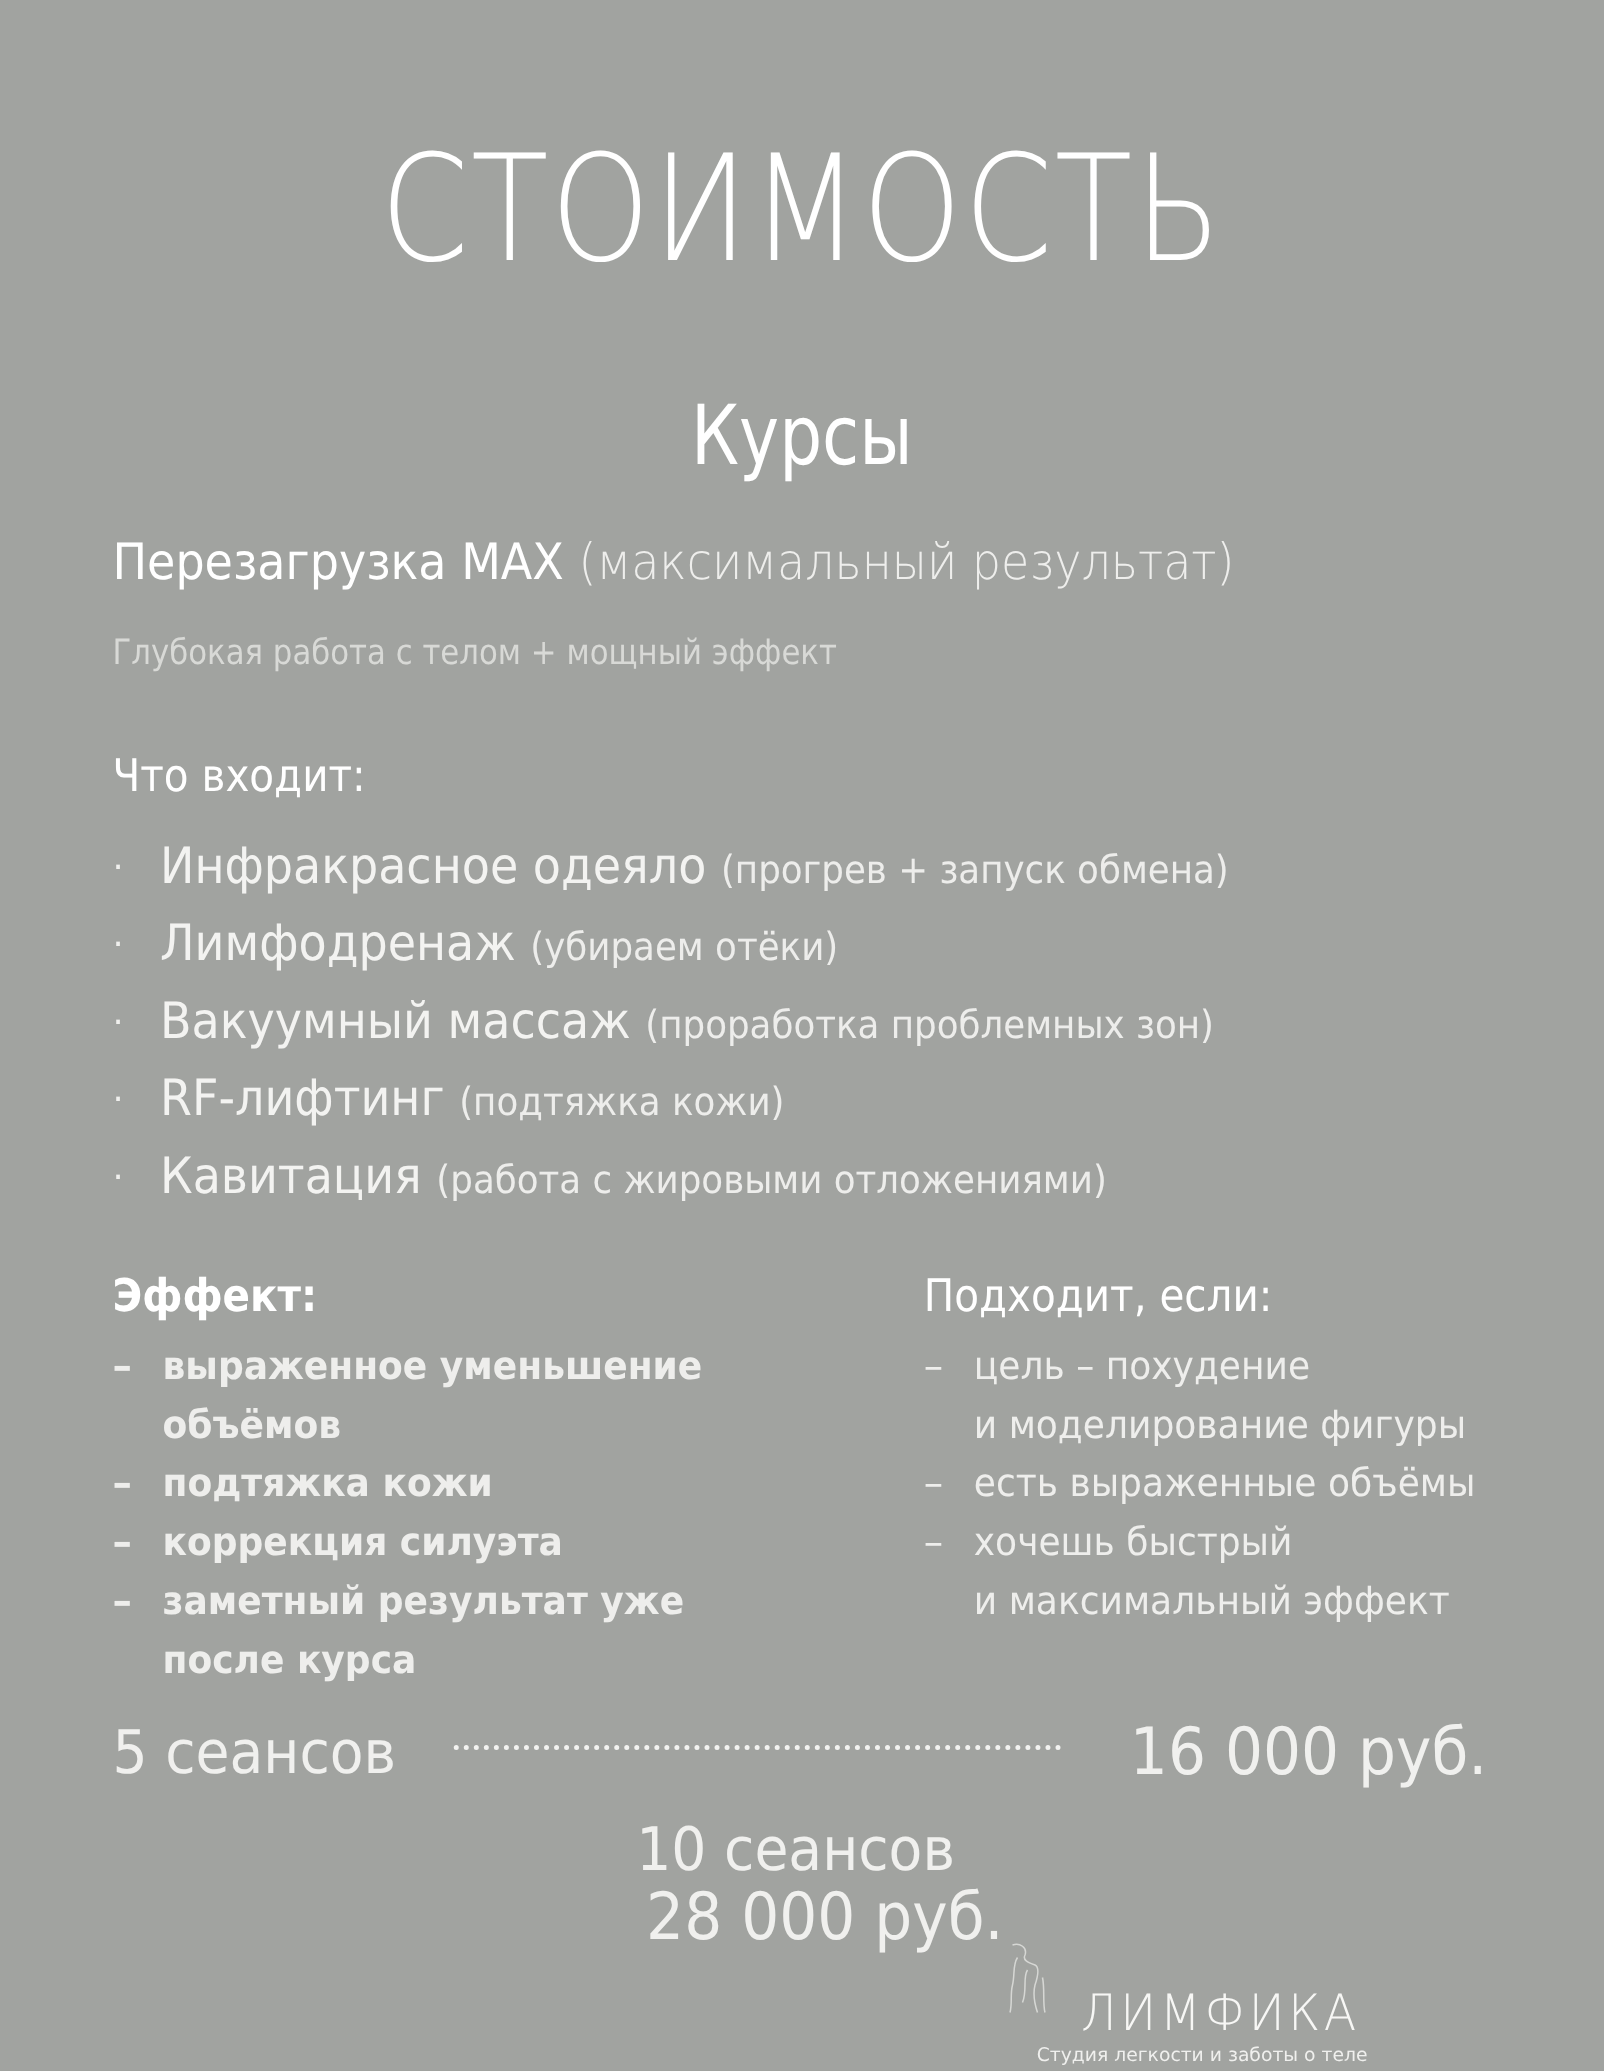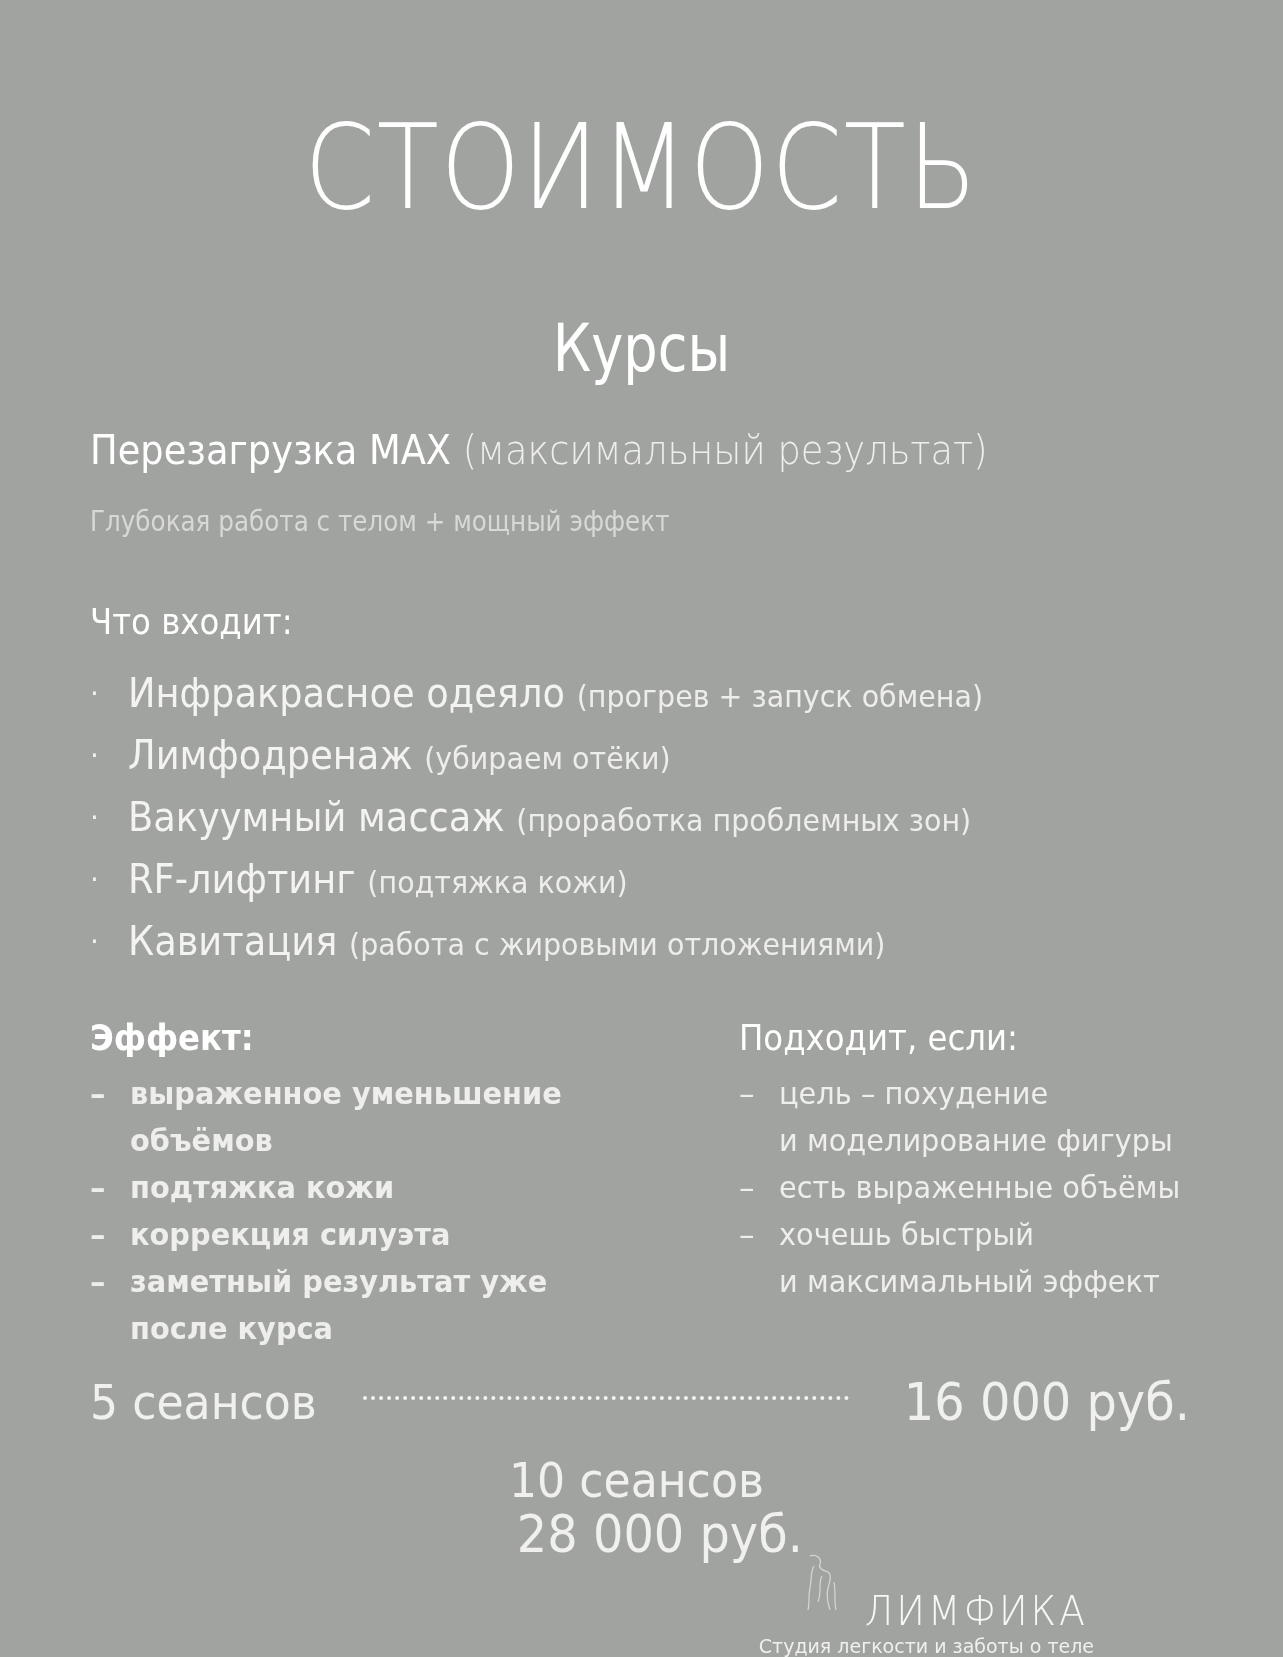--- a/index.html
+++ b/index.html
@@ -61,21 +61,21 @@
   .price-row .value { font-size: 52px; transform: scaleX(0.92); transform-origin: right; }
   .row1 { top: 1376px; width: 1100px; }
   .row1 .dots { margin-left: 26px; margin-right: 30px; }
   .row2 { top: 1456px; width: 1115px; flex-direction: column; }
 
   .logo { left: 0; width: 1094px; top: 1550px; text-align: right; margin-top: 41px; }
   .logo-name {
     font-size: 40px; letter-spacing: 3px; color: #f7f7f5; line-height: 1;
     font-weight: 200; display: inline-block; transform: scaleX(0.95);
   }
-  .logo-sub { font-size: 19px; color: #f0f0ee; margin-top: 4px; }
+  .logo-sub { font-size: 15px; color: #f0f0ee; margin-top: 4px; }
   .logo-figure { position: absolute; left: 800px; top: 1552px; }
 </style>
 </head>
 <body>
 
 <div class="abs title">СТОИМОСТЬ</div>
 <div class="abs subtitle">Курсы</div>
 
 <div class="abs course-name">
   <span>Перезагрузка MAX</span>

